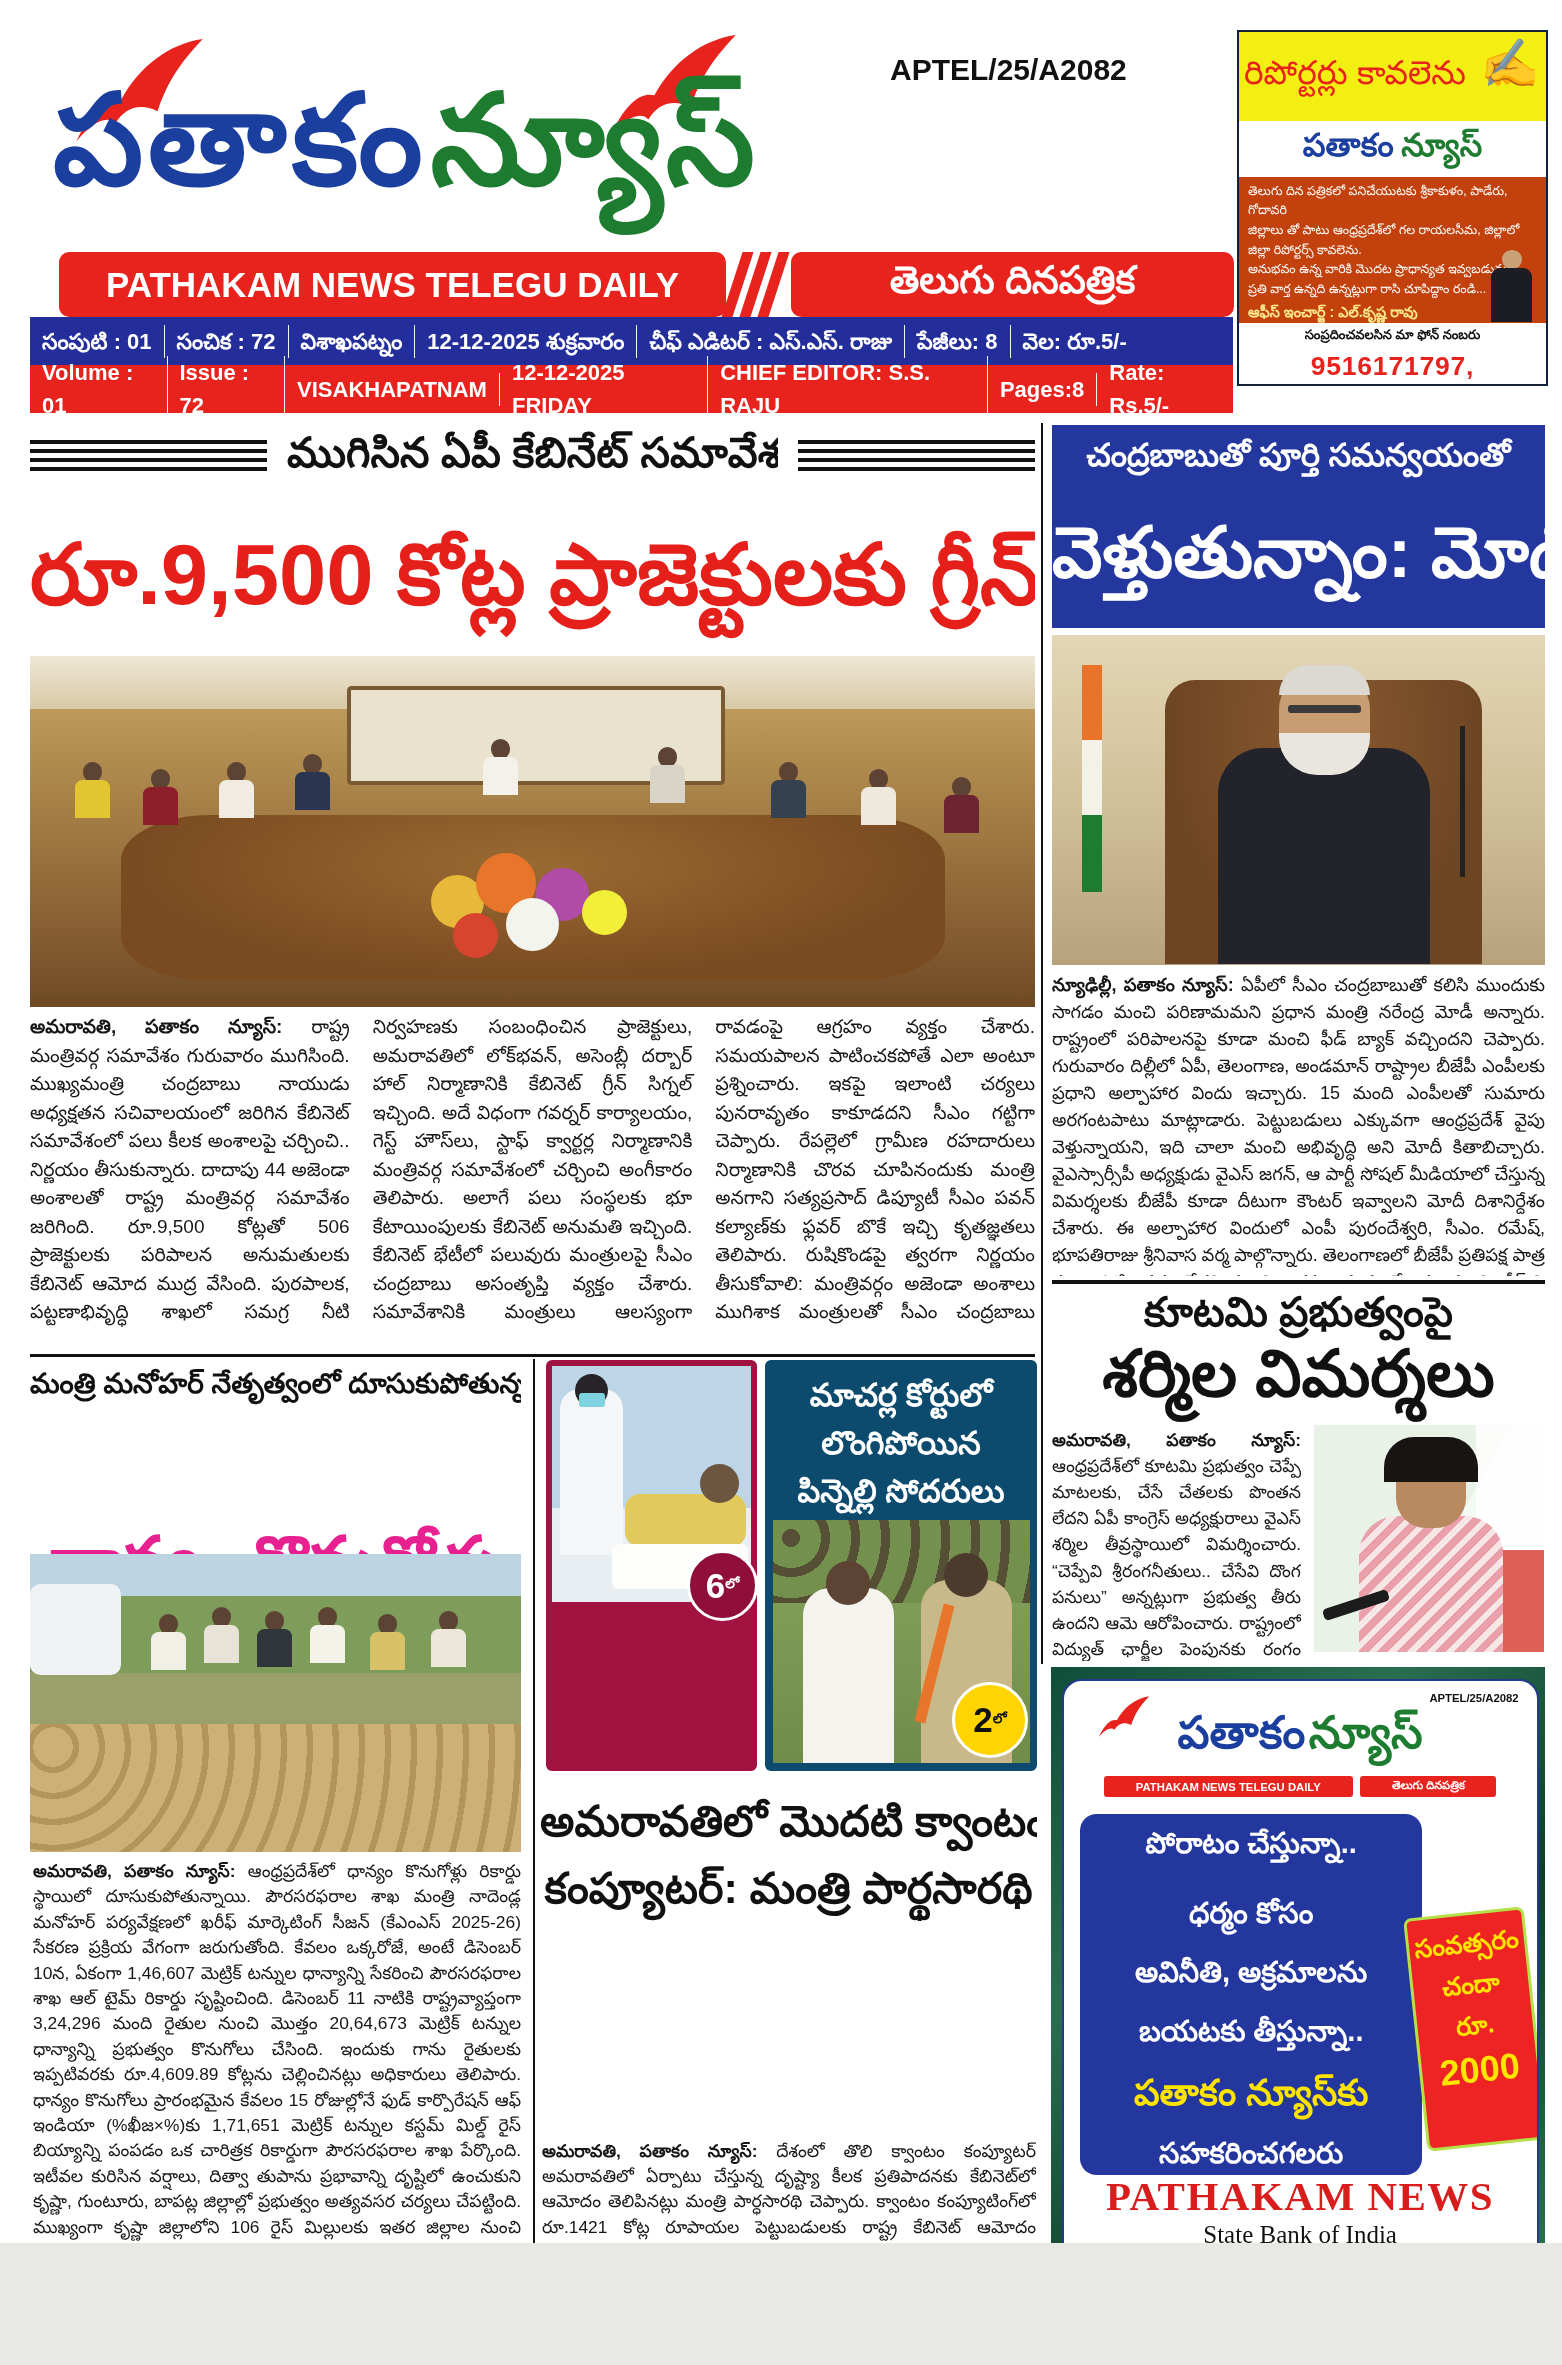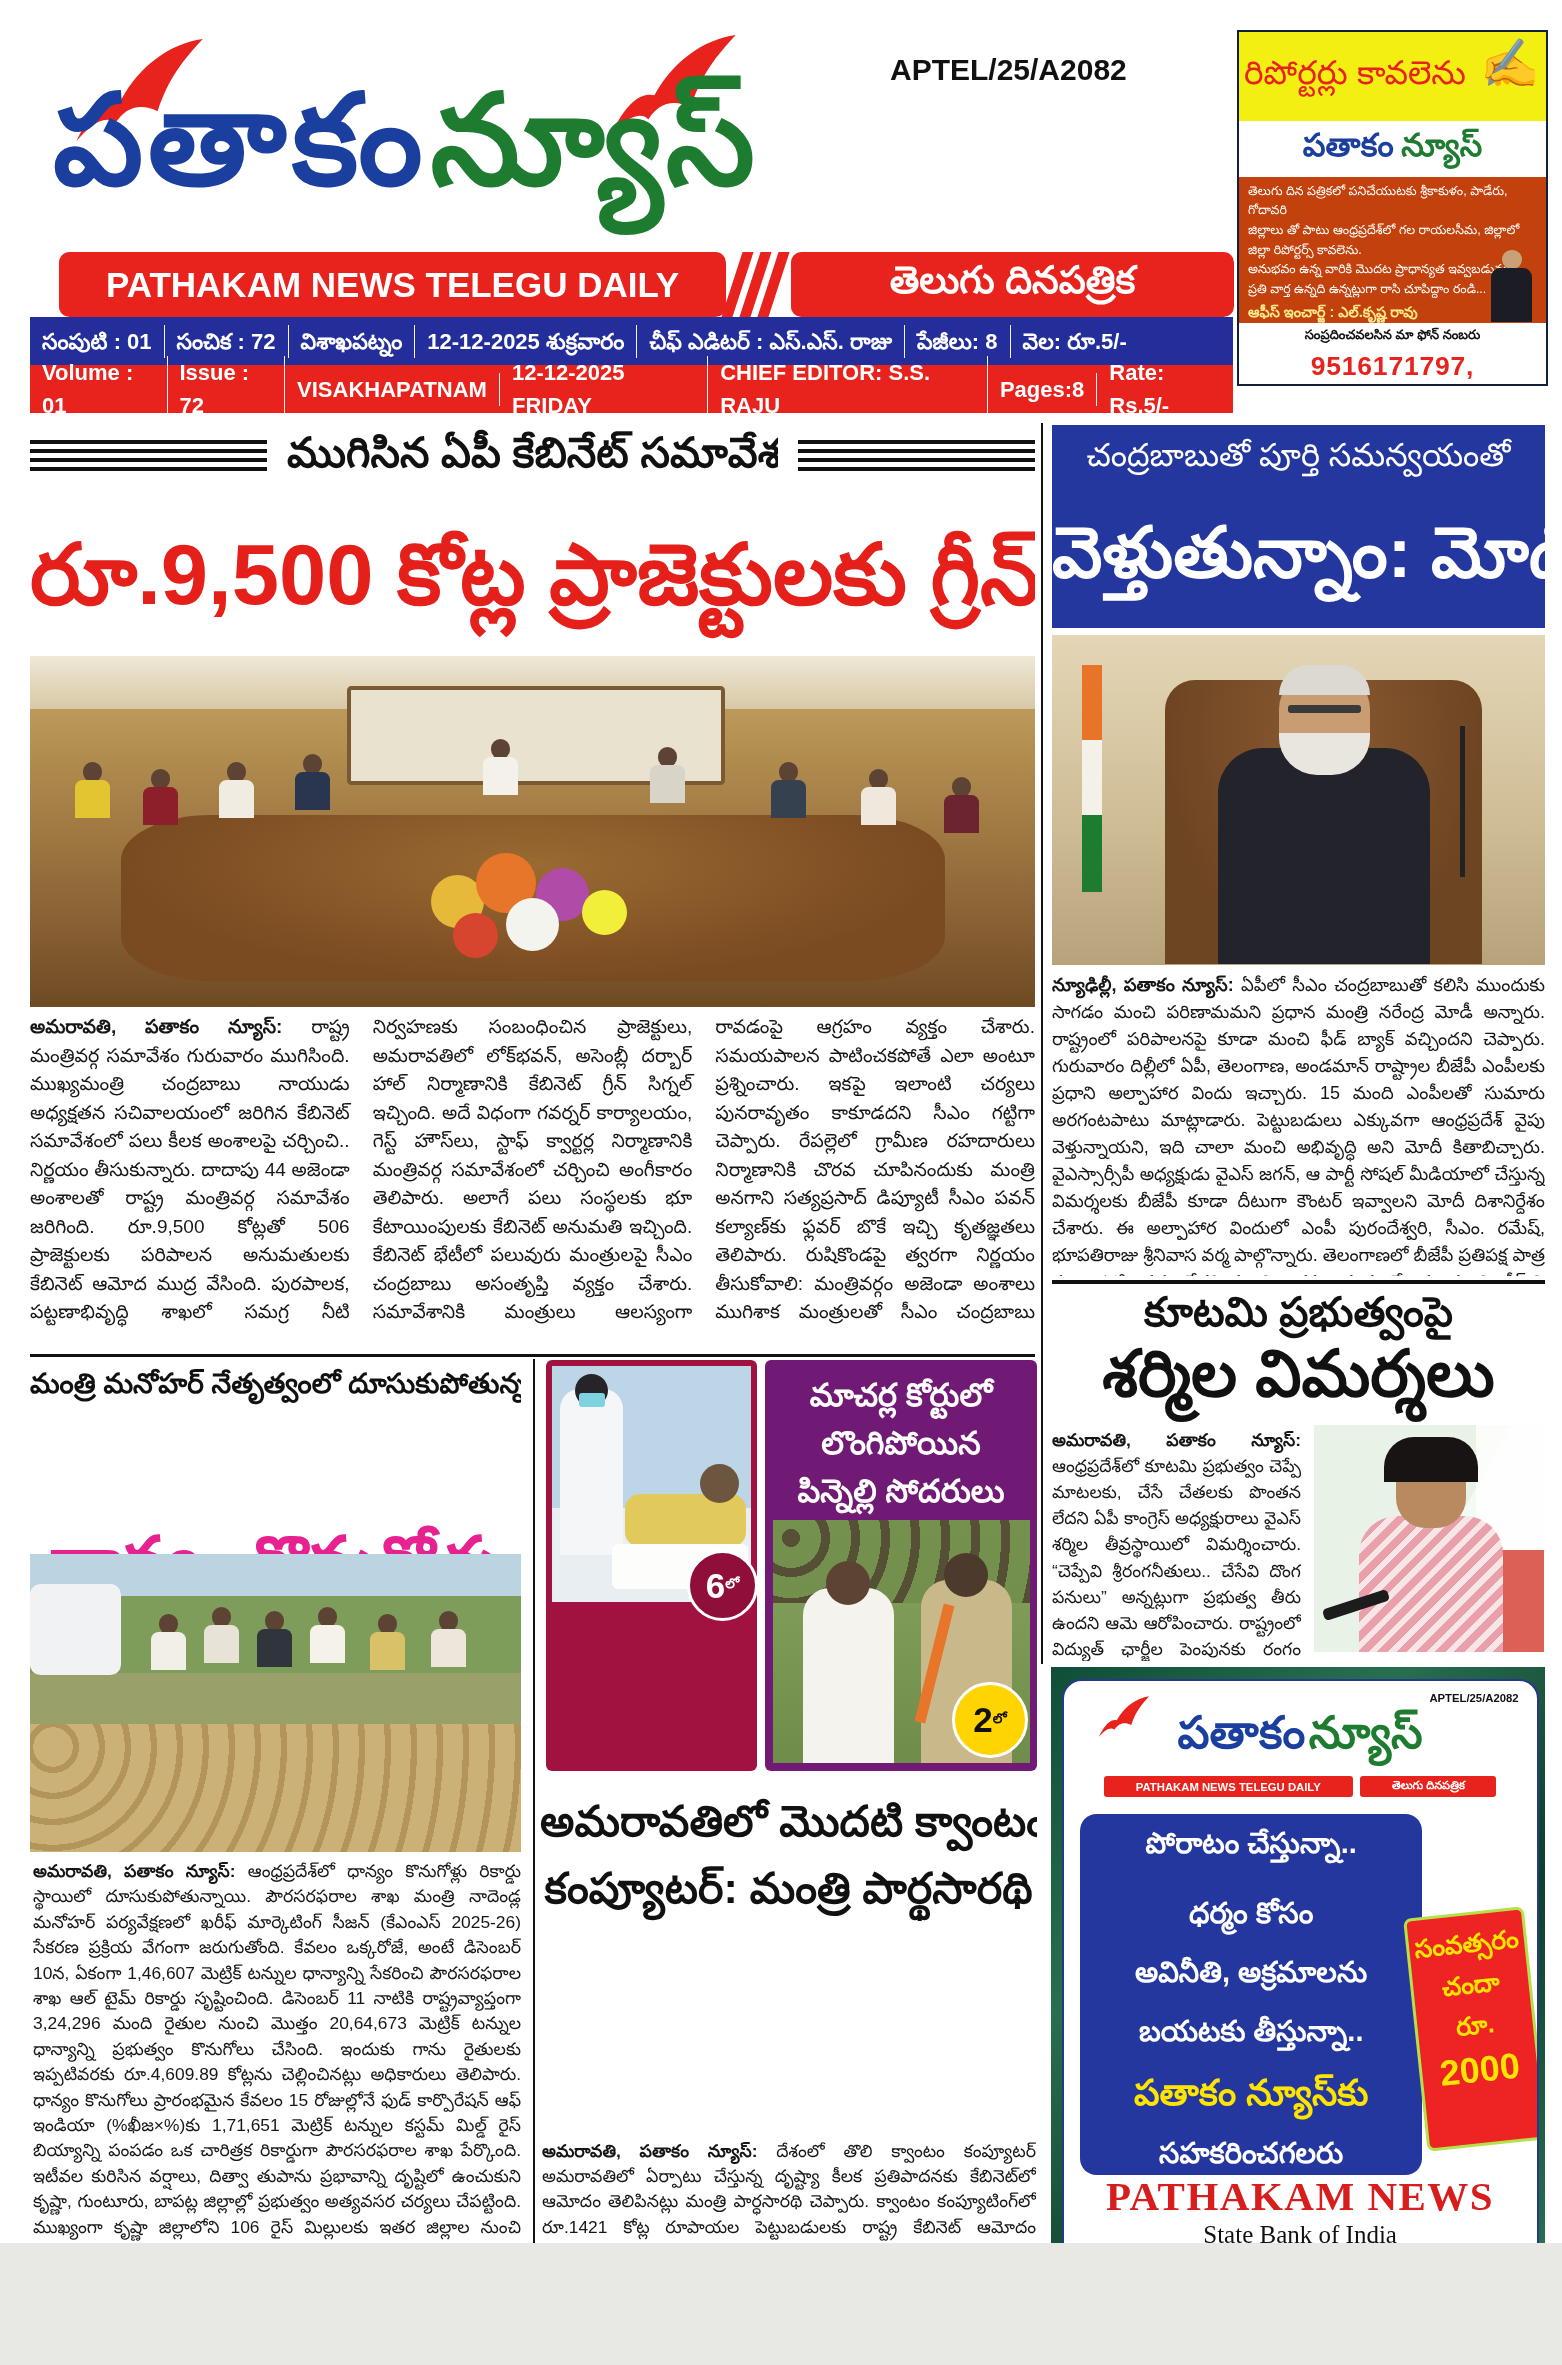--- a/index.html
+++ b/index.html
@@ -38,32 +38,32 @@
   .rules{height:35px;width:249px;background:repeating-linear-gradient(to bottom,#111 0 3.8px,transparent 3.8px 9px);}
   .kicker-lead{font-size:42px;font-weight:bold;color:#111;}
   .headline-red{color:#e51f1a;font-weight:bold;font-size:85px;}
   .vrule{background:#111;}
   .hrule{background:#111;}
 
   .body-te{font-size:19px;line-height:1.5;color:#161616;}
   .lead-in{font-weight:bold;}
 
   .blue-box{background:#24379e;color:#fff;}
-  .blue-box .k{font-size:32px;font-weight:normal;padding-top:12px;}
+  .blue-box .k{font-size:32px;font-weight:bold;padding-top:12px;}
   .blue-box .h{font-size:71px;font-weight:bold;}
 
   .sharmila-k{font-size:41px;font-weight:bold;}
   .sharmila-h{font-size:65px;font-weight:bold;}
 
   .magenta-h{color:#e7218f;font-weight:bold;font-size:70px;}
   .black-k{font-size:28px;font-weight:bold;}
 
   .card{border-radius:6px;overflow:hidden;}
   .card-maroon{background:#a21240;}
-  .card-green{background:#701a75;}
+  .card-green{background:#0c4a6e;}
   .card-text{color:#fff;font-weight:bold;font-size:32px;line-height:1.5;text-align:center;}
   .badge{border-radius:50%;display:flex;align-items:center;justify-content:center;font-weight:bold;}
   .badge .n{font-size:35px;} .badge .s{font-size:13.6px;}
 
   .quant-h{font-size:43px;font-weight:bold;line-height:1.55;}
 
   
   .sub-outer{background:linear-gradient(135deg,#0f4e38 0%,#2a6e50 30%,#0d3f2d 60%,#2f7a58 100%);}
   .sub-card{background:#fff;border:2.3px solid #233a8c;border-radius:19.7px;overflow:hidden;}
   .sub-logo1{color:#1b3f9f;font-weight:bold;font-size:45px;}

